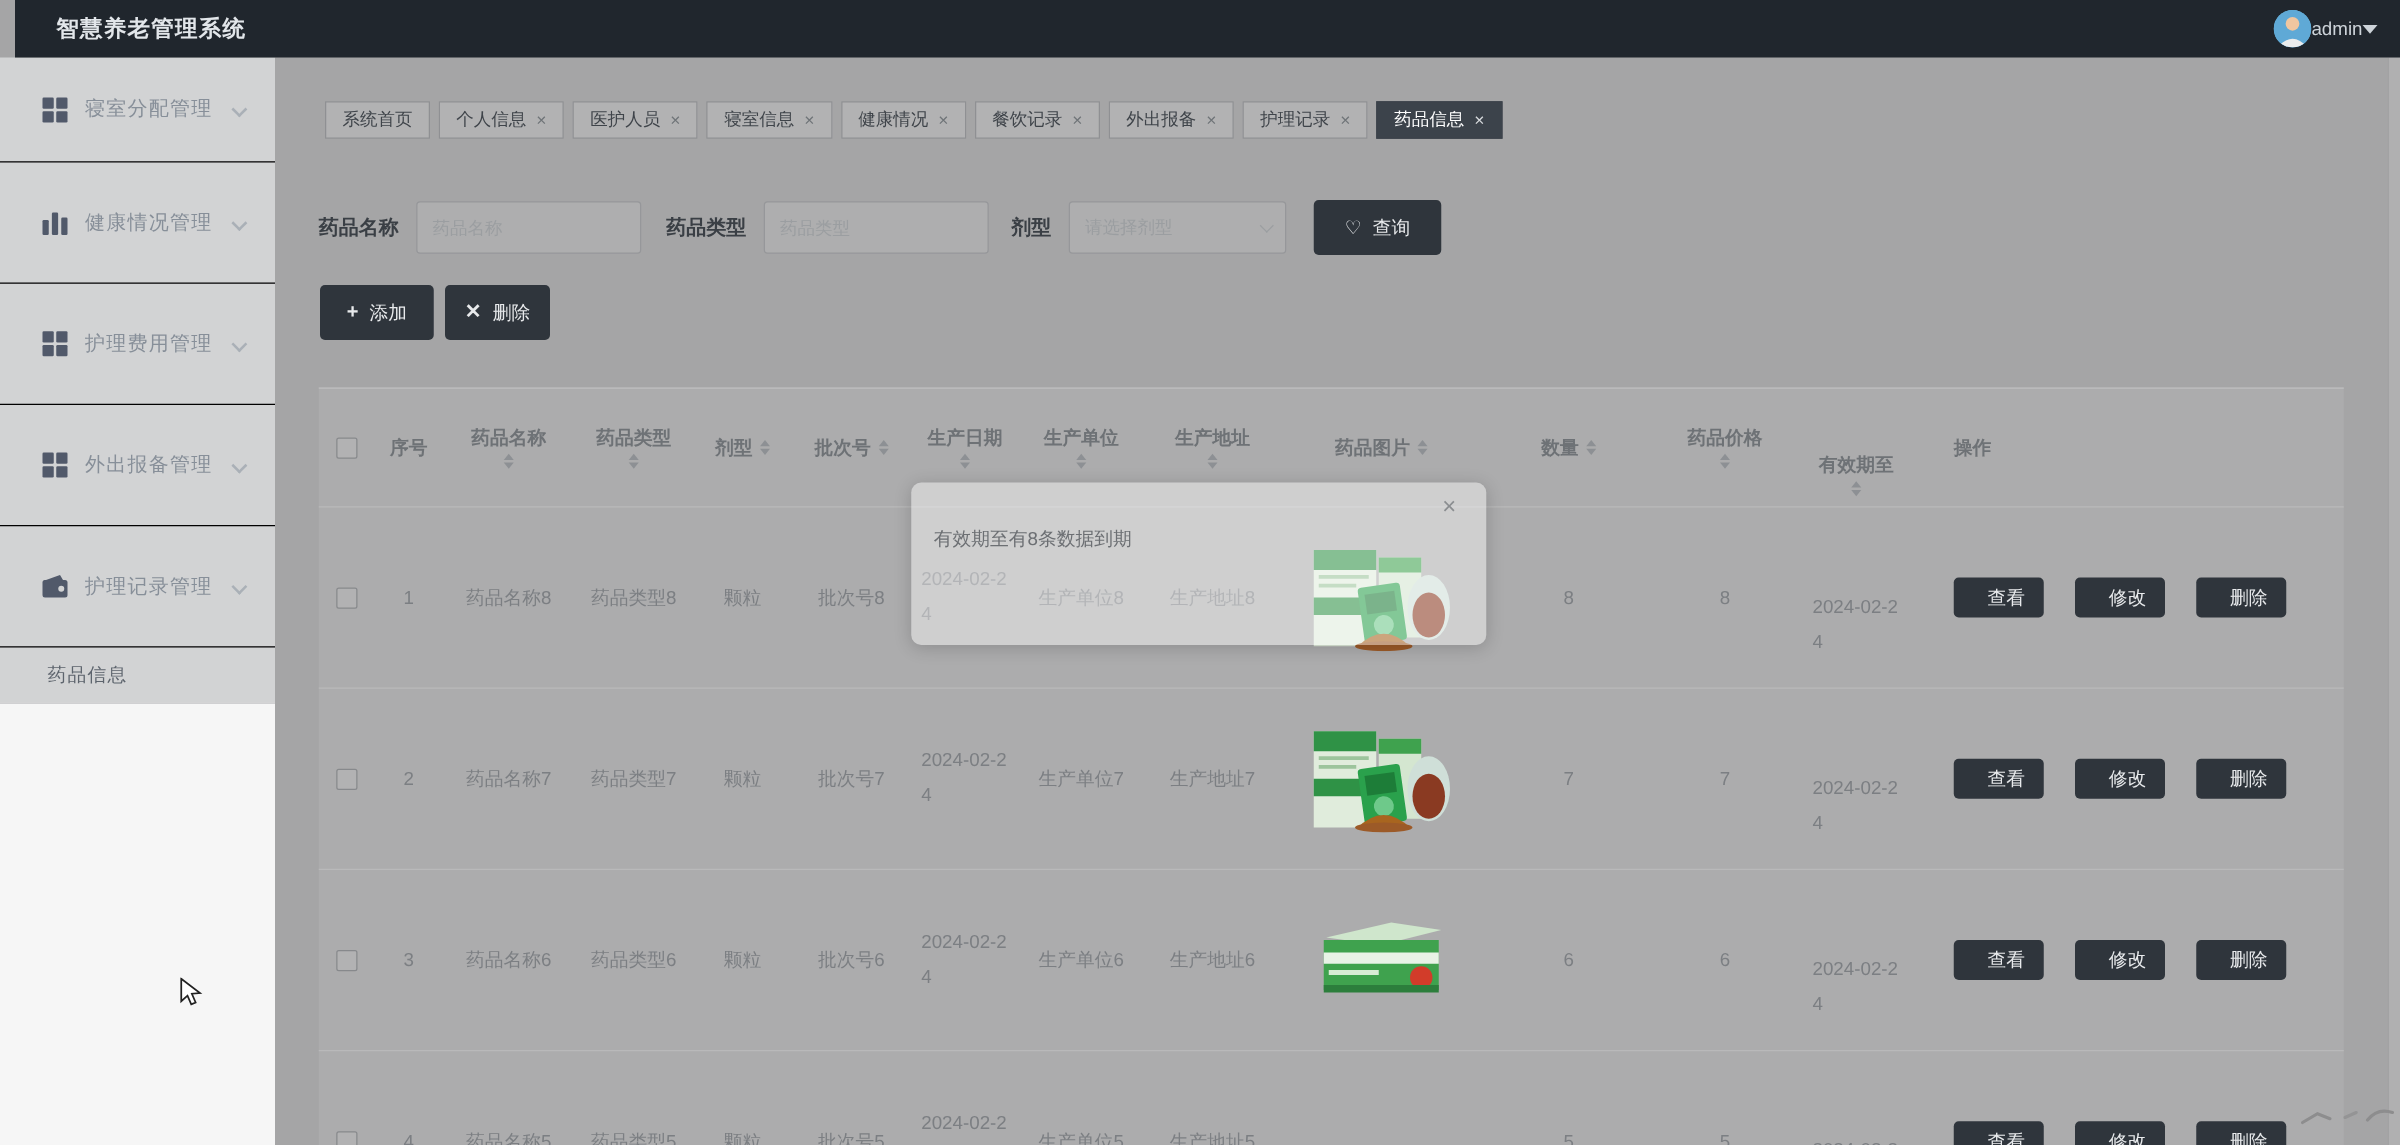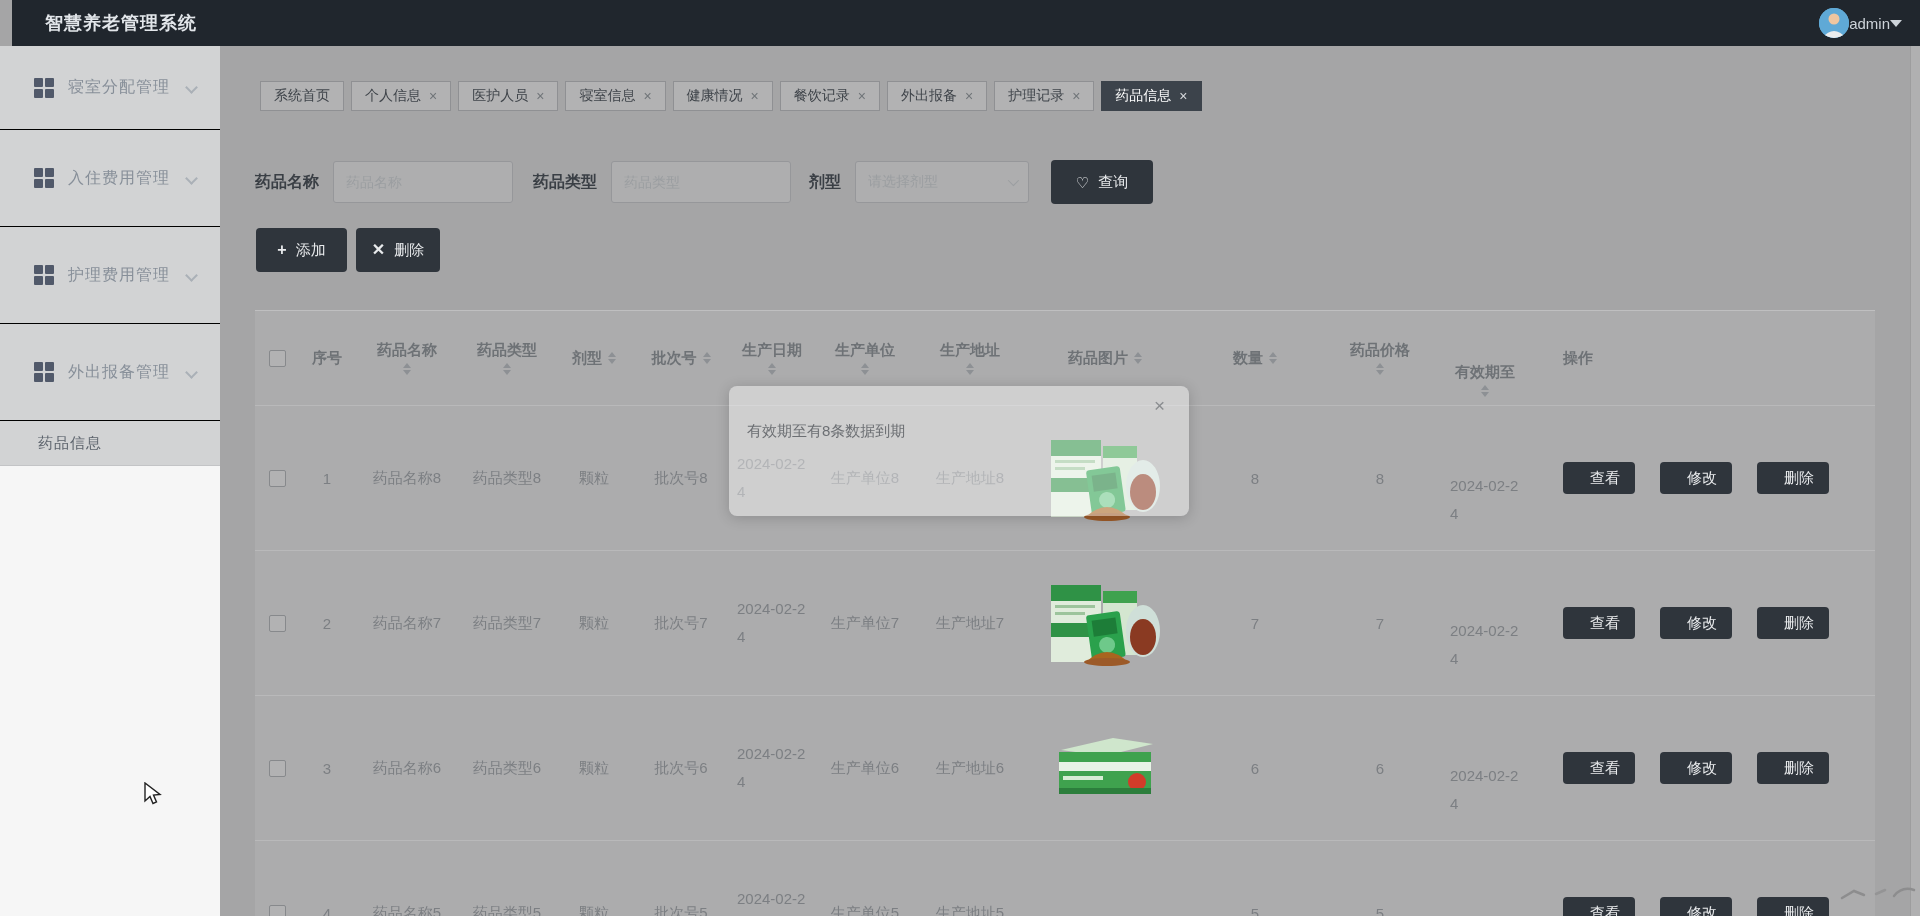--- a/index.html
+++ b/index.html
@@ -134,33 +134,32 @@
           <rect x="2" y="2" width="9" height="9" rx="1"></rect>
           <rect x="13" y="2" width="9" height="9" rx="1"></rect>
           <rect x="2" y="13" width="9" height="9" rx="1"></rect>
           <rect x="13" y="13" width="9" height="9" rx="1"></rect>
         </g>
       </svg>
     <span class="lbl">寝室分配管理</span>
     <span class="chev"></span>
   </div>
 
-
   <div class="side-item">
     <svg class="sicon" viewBox="0 0 24 24">
         <g fill="#51596a">
-          <rect x="2" y="2" width="9" height="9" rx="1"></rect>
-          <rect x="13" y="2" width="9" height="9" rx="1"></rect>
-          <rect x="2" y="13" width="9" height="9" rx="1"></rect>
-          <rect x="13" y="13" width="9" height="9" rx="1"></rect>
+          <rect x="2" y="10" width="5" height="12" rx="1"></rect>
+          <rect x="9.5" y="4" width="5" height="18" rx="1"></rect>
+          <rect x="17" y="8" width="5" height="14" rx="1"></rect>
         </g>
       </svg>
-    <span class="lbl">入住费用管理</span>
+    <span class="lbl">健康情况管理</span>
     <span class="chev"></span>
   </div>
+
 
   <div class="side-item">
     <svg class="sicon" viewBox="0 0 24 24">
         <g fill="#51596a">
           <rect x="2" y="2" width="9" height="9" rx="1"></rect>
           <rect x="13" y="2" width="9" height="9" rx="1"></rect>
           <rect x="2" y="13" width="9" height="9" rx="1"></rect>
           <rect x="13" y="13" width="9" height="9" rx="1"></rect>
         </g>
       </svg>
@@ -175,20 +174,31 @@
           <rect x="2" y="2" width="9" height="9" rx="1"></rect>
           <rect x="13" y="2" width="9" height="9" rx="1"></rect>
           <rect x="2" y="13" width="9" height="9" rx="1"></rect>
           <rect x="13" y="13" width="9" height="9" rx="1"></rect>
         </g>
       </svg>
     <span class="lbl">外出报备管理</span>
     <span class="chev"></span>
   </div>
 
+  <div class="side-item">
+    <svg class="sicon" viewBox="0 0 24 24">
+        <g fill="#51596a">
+          <path d="M2 8 l14 -5 3 5 Z"></path>
+          <rect x="2" y="7" width="20" height="14" rx="2"></rect>
+        </g>
+        <circle cx="17" cy="14" r="2.4" fill="#d2d3d4"></circle>
+      </svg>
+    <span class="lbl">护理记录管理</span>
+    <span class="chev"></span>
+  </div>
 
 
   <div class="side-sub">
     <span class="lbl">药品信息</span>
   </div>
 
   <div class="side-fill"></div>
 </div>
 
 <div class="main">

